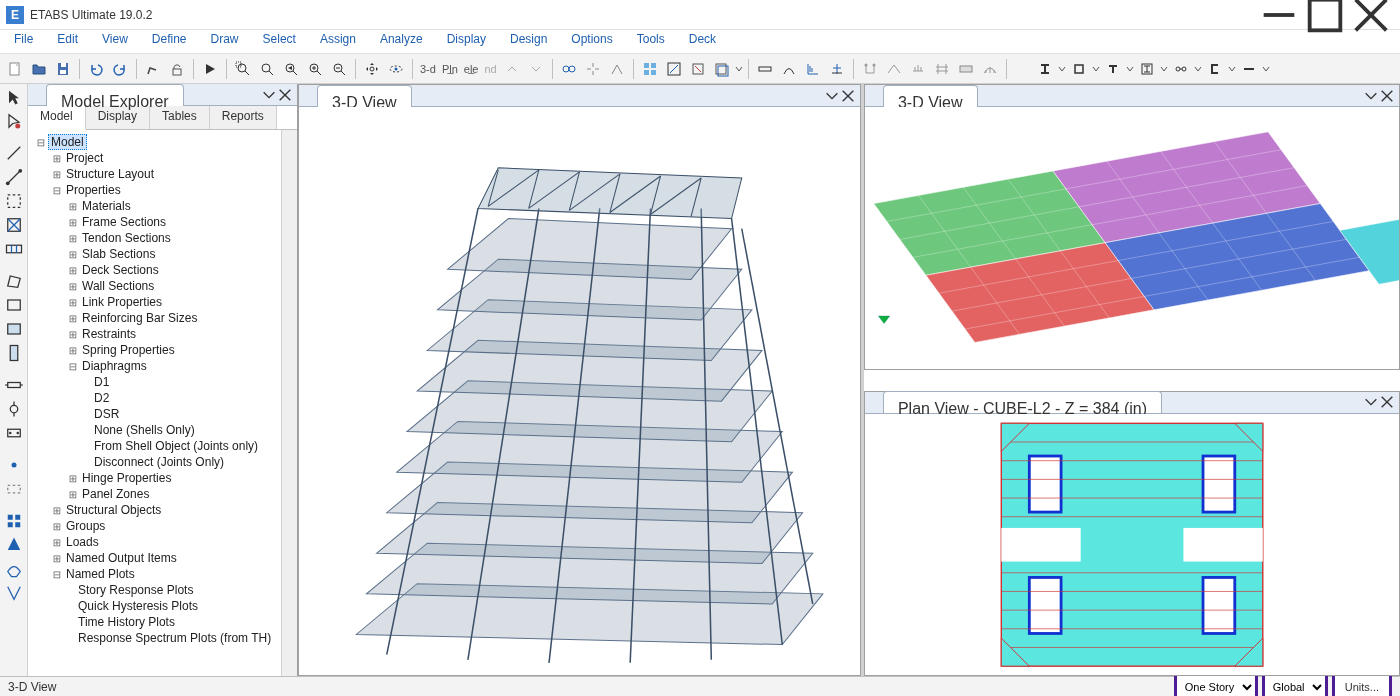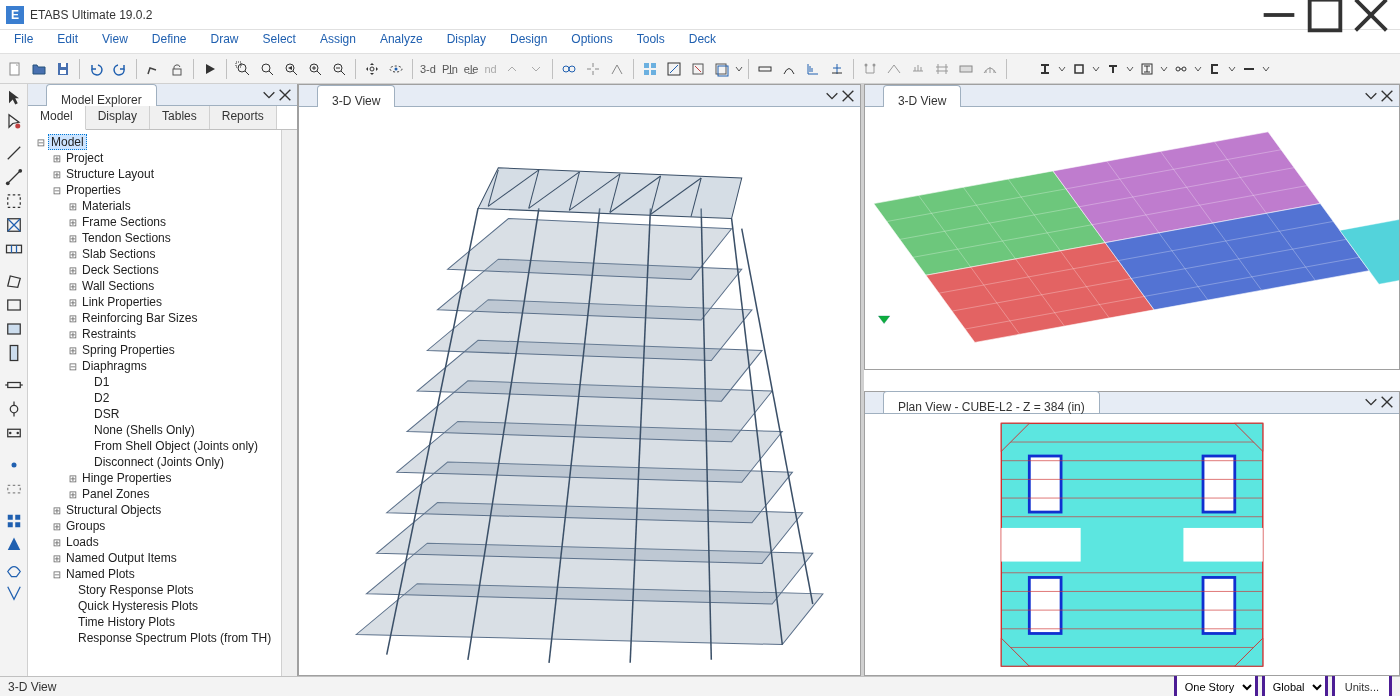--- a/index.html
+++ b/index.html
@@ -16,21 +16,21 @@
 .tbtn svg { width:16px; height:16px; }
 .tsep { width:1px; height:20px; background:#c0c0c0; margin:0 3px; }
 .tlabel { font-size:11px; color:#555; padding:0 2px; cursor:pointer; }
 .dd-caret{ width:8px; height:16px; display:flex; align-items:center; justify-content:center; }
 .workspace { flex:1; display:flex; min-height:0; }
 .vtoolbar { width:28px; background:#f3f3f3; border-right:1px solid #d0d0d0; display:flex; flex-direction:column; align-items:center; padding:2px 0; gap:2px; }
 .vbtn { width:22px; height:22px; display:flex; align-items:center; justify-content:center; cursor:pointer; border:1px solid transparent; }
 .panels { flex:1; display:flex; min-width:0; }
 .explorer { width:270px; background:#fff; border-right:1px solid #a0a0a0; display:flex; flex-direction:column; }
 .pane-header { height:22px; background:#e6ecf5; display:flex; align-items:center; border-bottom:1px solid #a0b0c0; position:relative; }
-.pane-header .tab { height:22px; background:#fff; border:1px solid #a0b0c0; border-bottom:none; border-radius:4px 4px 0 0; padding:8px 14px; margin-left:18px; font-size:12px; color:#333; }
+.pane-header .tab { height:22px; background:#fff; border:1px solid #a0b0c0; border-bottom:none; border-radius:4px 4px 0 0; padding:8px 14px; margin-left:18px; font-size:16px; color:#333; }
 .pane-header .hdr-icons { margin-left:auto; display:flex; gap:0; align-items:center; padding-right:4px;}
 .pane-header .hicon { width:16px; height:16px; display:flex; align-items:center; justify-content:center; cursor:pointer; }
 .subtabs { height:24px; display:flex; border-bottom:1px solid #c0c0c0; background:#fff; }
 .subtab { padding:3px 12px; border-right:1px solid #d0d0d0; cursor:pointer; color:#333; }
 .subtab.active { background:#fff; border-bottom:1px solid #fff; margin-bottom:-1px; }
 .subtab:not(.active){ background:#f0f0f0;}
 .tree { flex:1; overflow:auto; padding:4px 2px; font-size:12px; color:#222; }
 .tree .node { display:flex; align-items:center; height:16px; white-space:nowrap; cursor:pointer; }
 .tree .toggle { width:14px; text-align:center; color:#666; font-size:10px;}
 .tree .label { padding:0 2px; }

